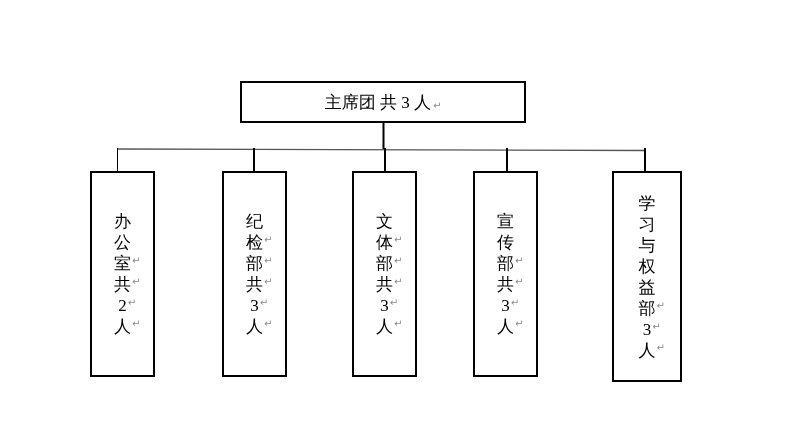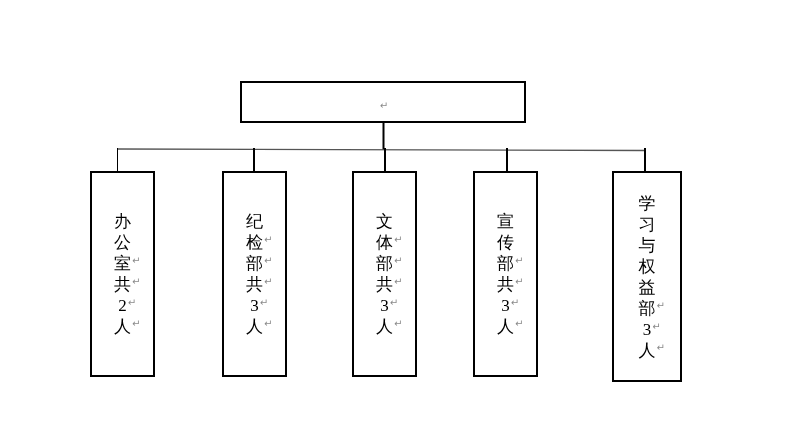--- a/index.html
+++ b/index.html
@@ -78,21 +78,21 @@
     <line x1="383.5" y1="123" x2="383.5" y2="150" stroke="#000000" stroke-width="2"></line>
     <line x1="117" y1="149" x2="646" y2="150.5" stroke="#555555" stroke-width="1.4"></line>
     <line x1="117.5" y1="148" x2="117.5" y2="172" stroke="#000000" stroke-width="1.8" shape-rendering="crispEdges"></line>
     <line x1="254" y1="148" x2="254" y2="172" stroke="#000000" stroke-width="2" shape-rendering="crispEdges"></line>
     <line x1="385" y1="148" x2="385" y2="172" stroke="#000000" stroke-width="2" shape-rendering="crispEdges"></line>
     <line x1="507" y1="148" x2="507" y2="172" stroke="#000000" stroke-width="1.4" shape-rendering="crispEdges"></line>
     <line x1="645" y1="148" x2="645" y2="172" stroke="#000000" stroke-width="2" shape-rendering="crispEdges"></line>
   </svg>
 
   <div class="node root-box">
-    <span class="mark root-mark">↵</span>
+    <span>主席团 共 3 人</span><span class="mark root-mark">↵</span>
   </div>
 
   <div class="node dept d0">
     <div class="vline"><span>办</span><span class="mark"></span></div>
     <div class="vline"><span>公</span><span class="mark"></span></div>
     <div class="vline"><span>室</span><span class="mark">↵</span></div>
     <div class="vline"><span>共</span><span class="mark">↵</span></div>
     <div class="vline"><span>2</span><span class="mark">↵</span></div>
     <div class="vline"><span>人</span><span class="mark">↵</span></div>
   </div>

